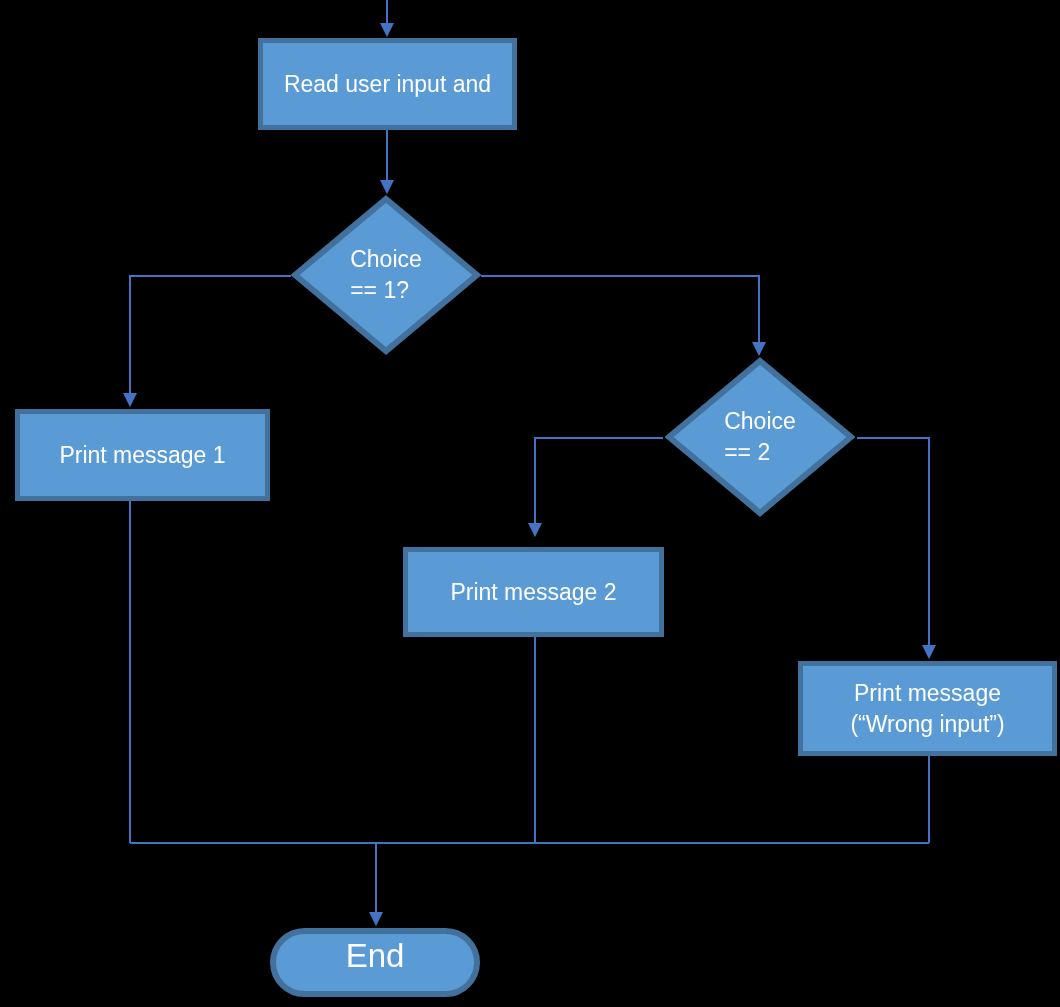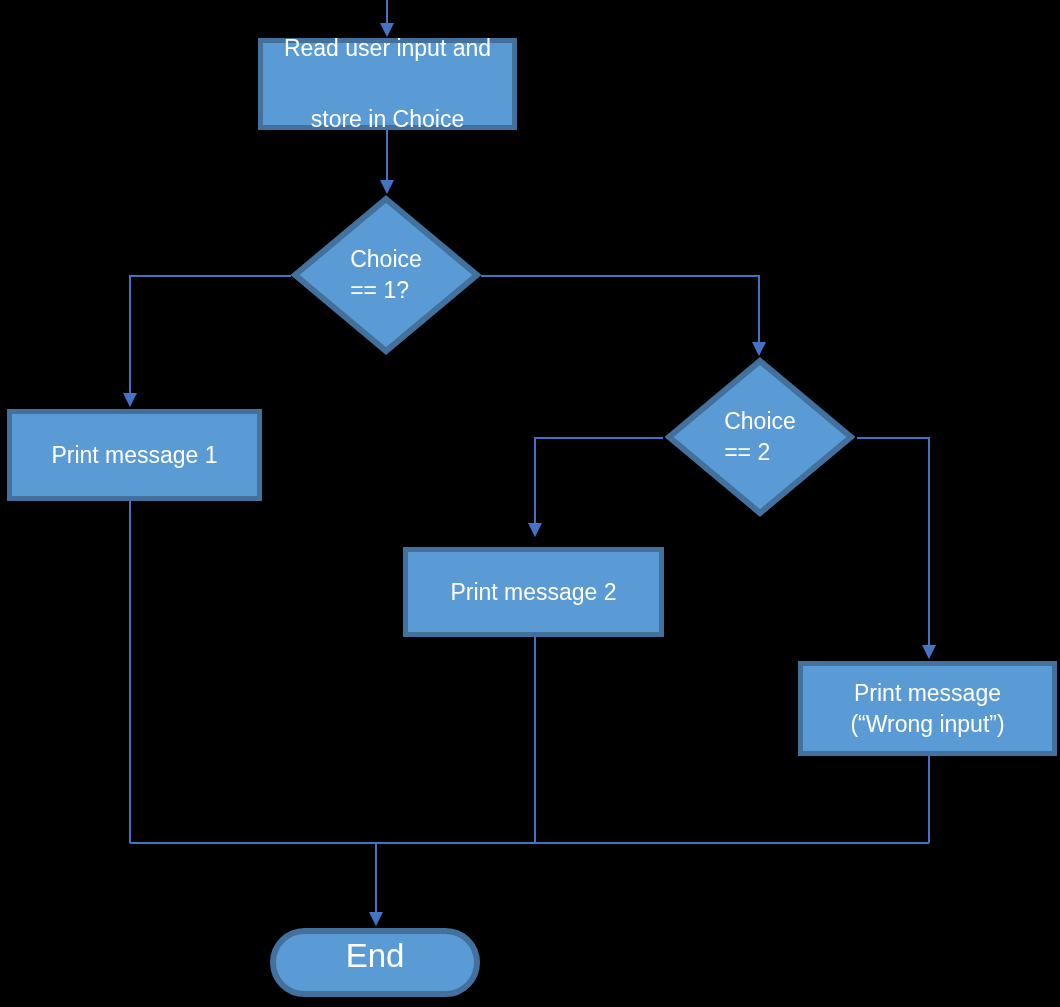--- a/index.html
+++ b/index.html
@@ -95,34 +95,33 @@
     <path class="conn" d="M857,438 L929,438 L929,657" marker-end="url(#arrowhead)"></path>
     <path class="conn" d="M130,500 L130,843"></path>
     <path class="conn" d="M535,628 L535,843"></path>
     <path class="conn" d="M929,755 L929,843"></path>
     <path class="conn" d="M130,843 L929,843"></path>
     <path class="conn" d="M376,843 L376,924" marker-end="url(#arrowhead)"></path>
   </svg>
 
   <div class="node process" style="left:258px; top:38px; width:259px; height:92px;gap:40px;">
     <span>Read user input and</span>
-    <span>store in Choice</span>
   </div>
 
   <div class="node decision" style="left:291px; top:195px; width:190px; height:160px;">
     <svg class="diamond-svg" viewBox="0 0 190 160" xmlns="http://www.w3.org/2000/svg">
       <polygon points="95,4 186,80 95,156 4,80"></polygon>
     </svg>
     <div class="label-stack">
       <span>Choice</span>
       <span>== 1?</span>
     </div>
   </div>
 
-  <div class="node process" style="left:7px; top:409px; width:255px; height:92px;">
+  <div class="node process" style="left:15px; top:409px; width:255px; height:92px;">
     <span>Print message 1</span>
   </div>
 
   <div class="node decision" style="left:665px; top:357px; width:190px; height:160px;">
     <svg class="diamond-svg" viewBox="0 0 190 160" xmlns="http://www.w3.org/2000/svg">
       <polygon points="95,4 186,80 95,156 4,80"></polygon>
     </svg>
     <div class="label-stack">
       <span>Choice</span>
       <span>== 2</span>

